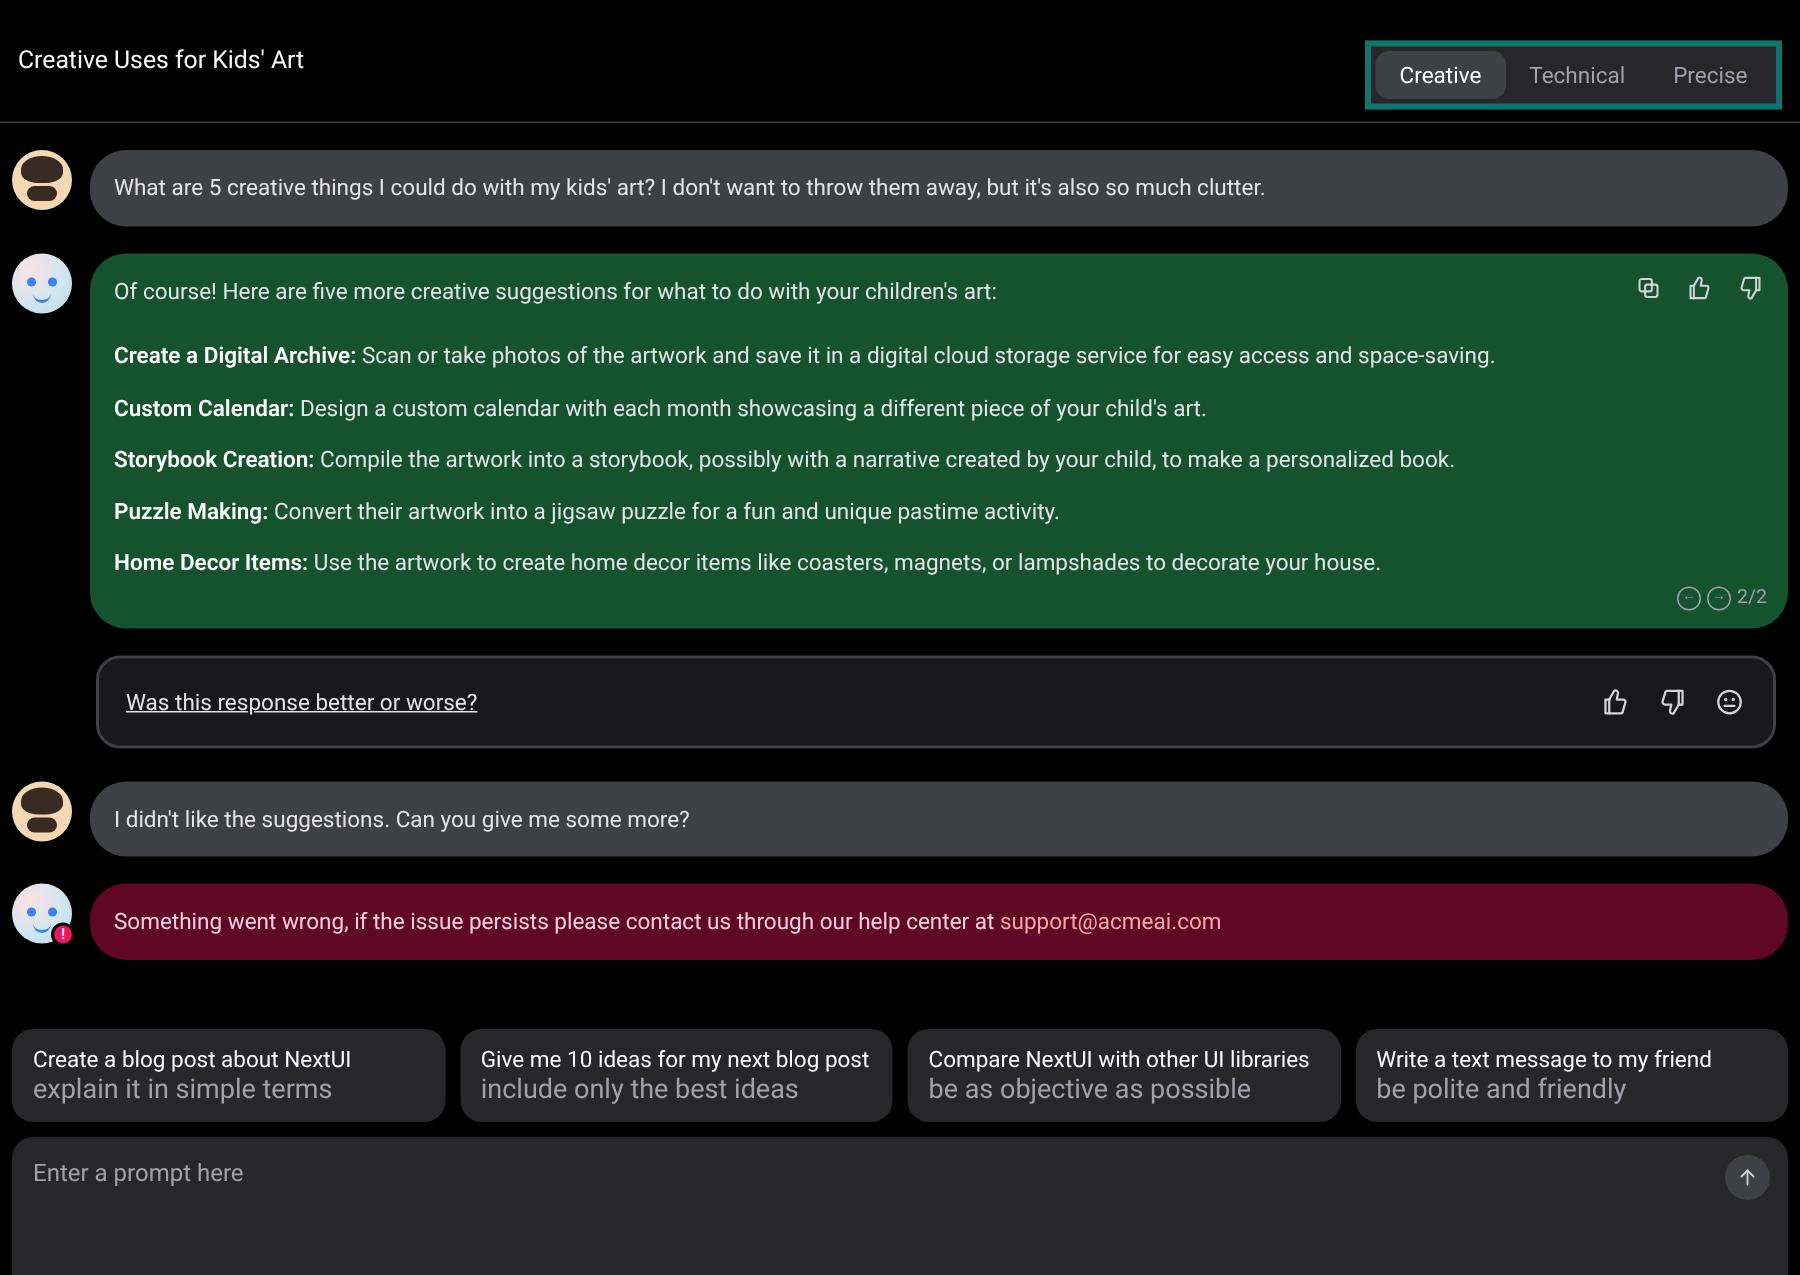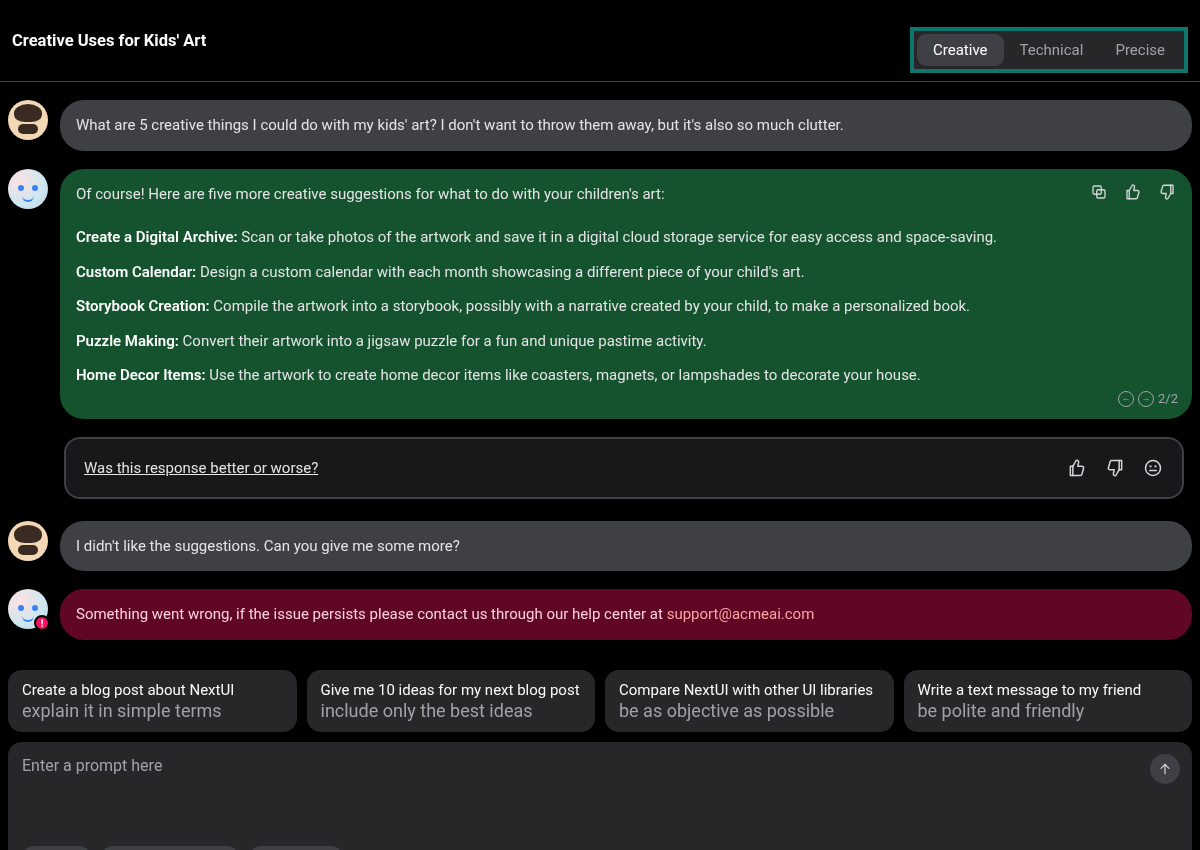--- a/index.html
+++ b/index.html
@@ -14,21 +14,21 @@
   }
   .header {
     display: flex;
     justify-content: space-between;
     align-items: center;
     padding: 8px 12px;
     border-bottom: 1px solid #3f3f46;
   }
   .header-title {
     font-size: 16.5px;
-    font-weight: 700;
+    font-weight: 400;
     color: #fafafa;
   }
   .tabs {
     display: flex;
     background: #27272a;
     border-radius: 0;
     padding: 3px;
     border: 4px solid #0f766e;
     margin-top: 19px;
   }
@@ -152,21 +152,21 @@
     align-items: center;
     box-shadow: 0 4px 20px rgba(0,0,0,0.5);
     text-decoration: underline;
   }
   .feedback-card .q { color: #e4e4e7; font-size: 15px;}
   .feedback-card .acts { display:flex; gap:16px; color:#d4d4d8;}
   .suggestions {
     display: flex;
     gap: 10px;
     padding: 0 8px;
-    margin-top: 12px;
+    margin-top: 28px;
   }
   .sugg {
     flex: 1;
     background: #27272a;
     border-radius: 14px;
     padding: 11px 14px;
     cursor: pointer;
   }
   .sugg .t { color: #fafafa; font-size: 15px; }
   .sugg .s { color: #a1a1aa; font-size: 18px; margin-top:1px;}

